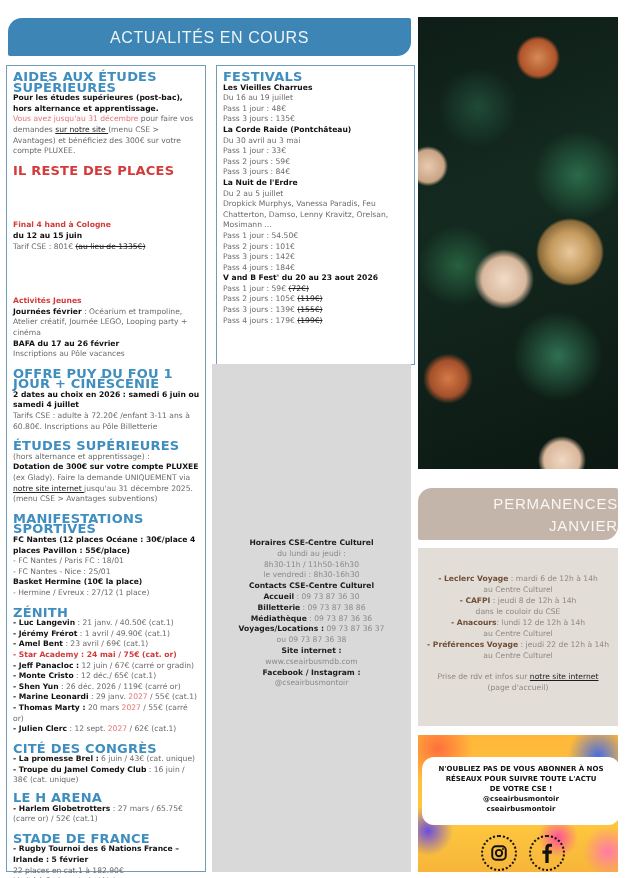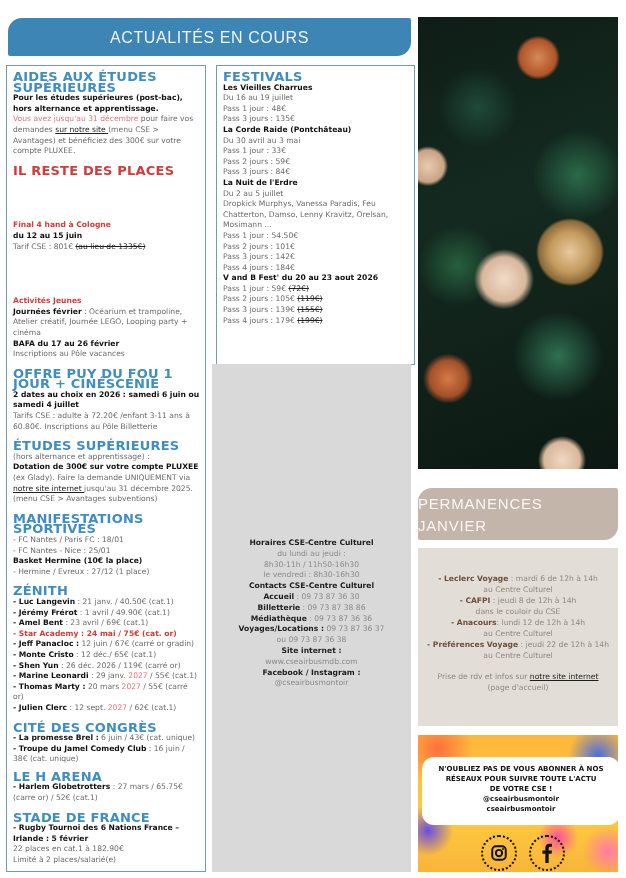--- a/index.html
+++ b/index.html
@@ -48,21 +48,21 @@
       radial-gradient(circle at 80% 35%, #2a6a48 0, transparent 45px),
       radial-gradient(circle at 20% 55%, #27603f 0, transparent 40px),
       radial-gradient(circle at 70% 75%, #2f7050 0, transparent 45px),
       linear-gradient(160deg, #0e1d17, #142a20 40%, #0c1813);
   }
 
   #perm-banner {
     position: absolute; left: 418px; top: 488px; width: 200px; height: 52px;
     background: #c4b5ab; border-radius: 14px 2px 14px 2px; color: #fbf6f2;
     font-family: "Liberation Sans", sans-serif; font-size: 15px; letter-spacing: 0.8px;
-    text-align: left; line-height: 22px; padding-top: 5px;
+    text-align: right; line-height: 22px; padding-top: 5px;
   }
   #perm-box {
     position: absolute; left: 418px; top: 548px; width: 200px; height: 178px;
     background: #e3ddd8; text-align: center; font-size: 7.6px; line-height: 11px;
     padding-top: 25px; color: #8f8781;
   }
   #perm-box .b { color: #6f4e37; }
   #perm-box .u { color: #1e1e1e; }
 
   #social-box {
@@ -119,20 +119,21 @@
   </div>
 
   <div class="sec">
     <div class="h">ÉTUDES SUPÉRIEURES</div>
     <div>(hors alternance et apprentissage) :</div>
     <div><span class="b">Dotation de 300€ sur votre compte PLUXEE</span><span> (ex Glady). Faire la demande UNIQUEMENT via </span><span class="u">notre site internet </span><span>jusqu'au 31 décembre 2025. (menu CSE &gt; Avantages subventions)</span></div>
   </div>
 
   <div class="sec">
     <div class="h">MANIFESTATIONS SPORTIVES</div>
+    <div class="b">FC Nantes (12 places Océane : 30€/place 4 places Pavillon : 55€/place)</div>
     <div>- FC Nantes / Paris FC : 18/01</div>
     <div>- FC Nantes - Nice : 25/01</div>
     <div class="b">Basket Hermine (10€ la place)</div>
     <div>- Hermine / Evreux : 27/12 (1 place)</div>
   </div>
 
   <div class="sec">
     <div class="h">ZÉNITH</div>
     <div><span class="b">- Luc Langevin</span><span> : 21 janv. / 40.50€ (cat.1)</span></div>
     <div><span class="b">- Jérémy Frérot</span><span> : 1 avril / 49.90€ (cat.1)</span></div>

